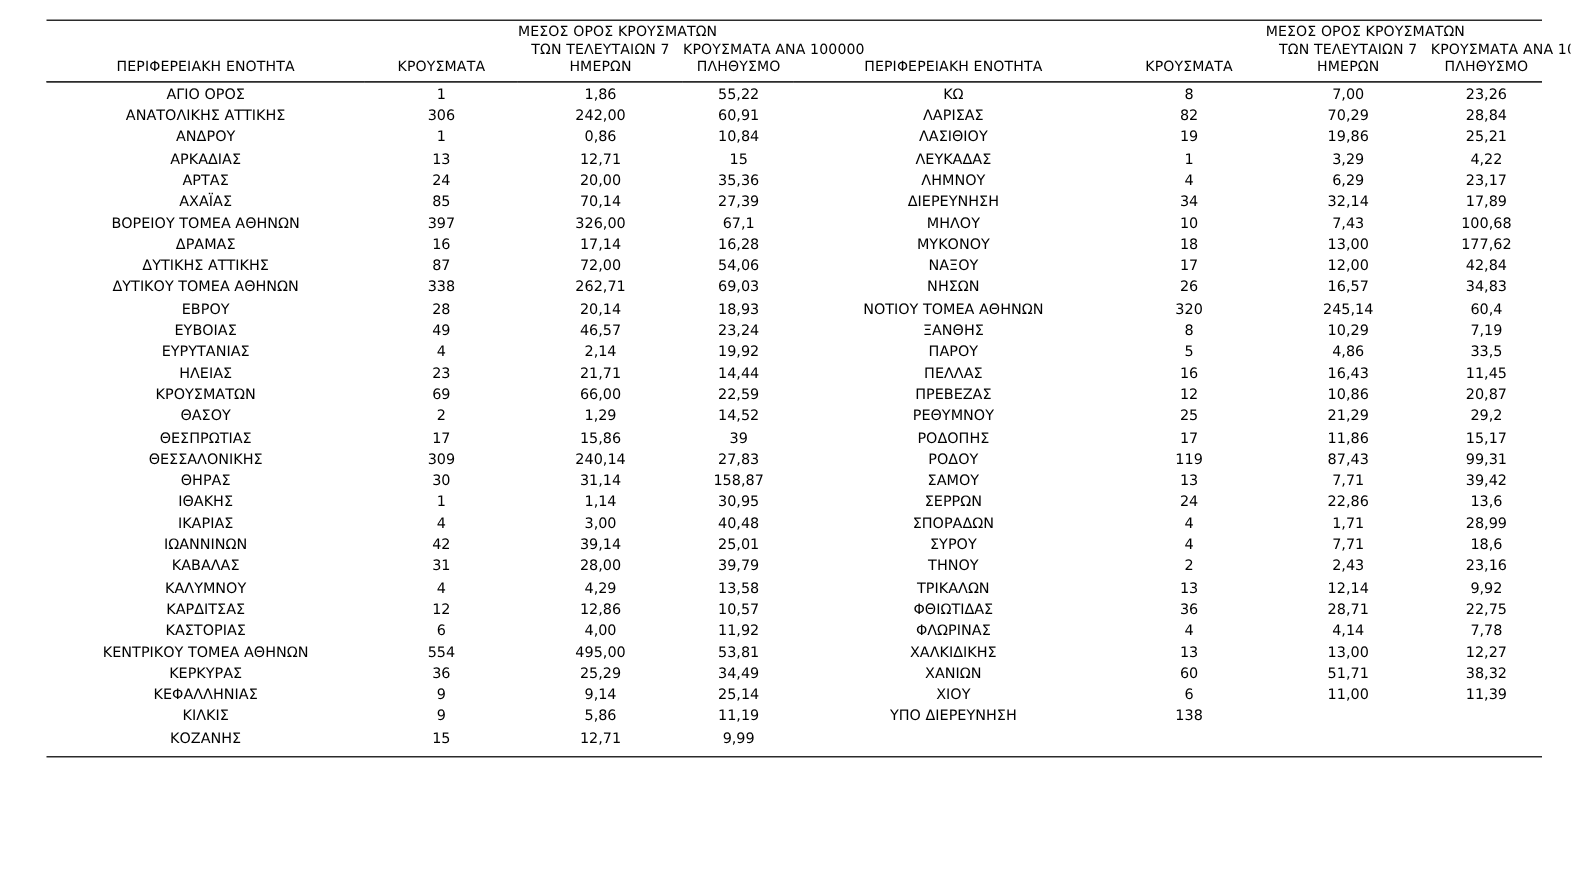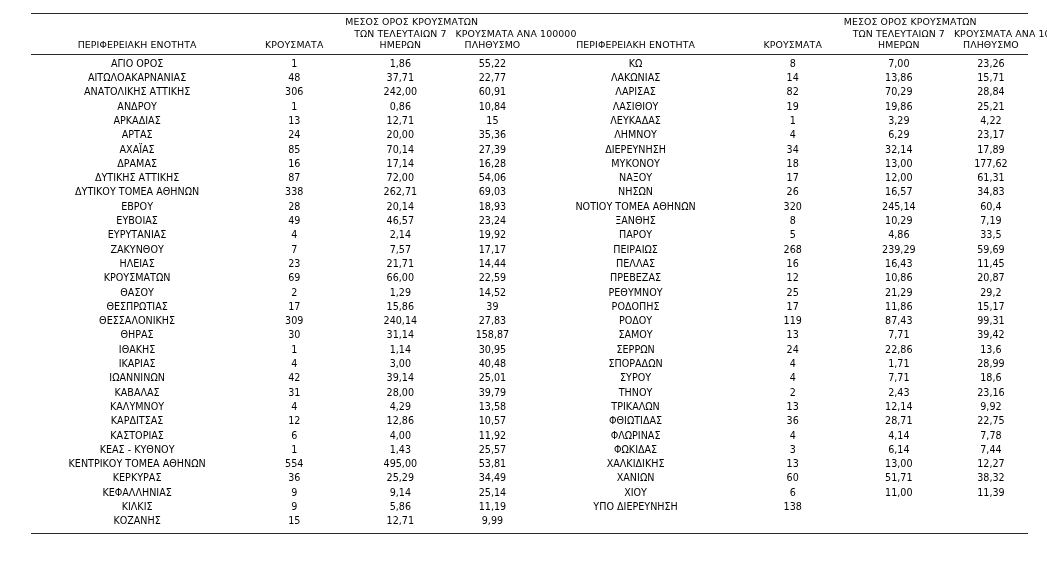--- a/index.html
+++ b/index.html
@@ -176,30 +176,20 @@
             <td class="name">ΑΓΙΟ ΟΡΟΣ</td>
             <td class="cases">1</td>
             <td class="avg">1,86</td>
             <td class="per">55,22</td>
             <td class="name">ΚΩ</td>
             <td class="cases">8</td>
             <td class="avg">7,00</td>
             <td class="per">23,26</td>
           </tr>
           <tr>
-            <td class="name">ΑΙΤΩΛΟΑΚΑΡΝΑΝΙΑΣ</td>
-            <td class="cases">48</td>
-            <td class="avg">37,71</td>
-            <td class="per">22,77</td>
-            <td class="name">ΛΑΚΩΝΙΑΣ</td>
-            <td class="cases">14</td>
-            <td class="avg">13,86</td>
-            <td class="per">15,71</td>
-          </tr>
-          <tr>
             <td class="name">ΑΝΑΤΟΛΙΚΗΣ ΑΤΤΙΚΗΣ</td>
             <td class="cases">306</td>
             <td class="avg">242,00</td>
             <td class="per">60,91</td>
             <td class="name">ΛΑΡΙΣΑΣ</td>
             <td class="cases">82</td>
             <td class="avg">70,29</td>
             <td class="per">28,84</td>
           </tr>
           <tr>
@@ -236,38 +226,48 @@
             <td class="name">ΑΧΑΪΑΣ</td>
             <td class="cases">85</td>
             <td class="avg">70,14</td>
             <td class="per">27,39</td>
             <td class="name">ΔΙΕΡΕΥΝΗΣΗ</td>
             <td class="cases">34</td>
             <td class="avg">32,14</td>
             <td class="per">17,89</td>
           </tr>
           <tr>
+            <td class="name">ΒΟΡΕΙΟΥ ΤΟΜΕΑ ΑΘΗΝΩΝ</td>
+            <td class="cases">397</td>
+            <td class="avg">326,00</td>
+            <td class="per">67,1</td>
+            <td class="name">ΜΗΛΟΥ</td>
+            <td class="cases">10</td>
+            <td class="avg">7,43</td>
+            <td class="per">100,68</td>
+          </tr>
+          <tr>
             <td class="name">ΔΡΑΜΑΣ</td>
             <td class="cases">16</td>
             <td class="avg">17,14</td>
             <td class="per">16,28</td>
             <td class="name">ΜΥΚΟΝΟΥ</td>
             <td class="cases">18</td>
             <td class="avg">13,00</td>
             <td class="per">177,62</td>
           </tr>
           <tr>
             <td class="name">ΔΥΤΙΚΗΣ ΑΤΤΙΚΗΣ</td>
             <td class="cases">87</td>
             <td class="avg">72,00</td>
             <td class="per">54,06</td>
             <td class="name">ΝΑΞΟΥ</td>
             <td class="cases">17</td>
             <td class="avg">12,00</td>
-            <td class="per">61,31</td>
+            <td class="per">42,84</td>
           </tr>
           <tr>
             <td class="name">ΔΥΤΙΚΟΥ ΤΟΜΕΑ ΑΘΗΝΩΝ</td>
             <td class="cases">338</td>
             <td class="avg">262,71</td>
             <td class="per">69,03</td>
             <td class="name">ΝΗΣΩΝ</td>
             <td class="cases">26</td>
             <td class="avg">16,57</td>
             <td class="per">34,83</td>
@@ -296,30 +296,20 @@
             <td class="name">ΕΥΡΥΤΑΝΙΑΣ</td>
             <td class="cases">4</td>
             <td class="avg">2,14</td>
             <td class="per">19,92</td>
             <td class="name">ΠΑΡΟΥ</td>
             <td class="cases">5</td>
             <td class="avg">4,86</td>
             <td class="per">33,5</td>
           </tr>
           <tr>
-            <td class="name">ΖΑΚΥΝΘΟΥ</td>
-            <td class="cases">7</td>
-            <td class="avg">7,57</td>
-            <td class="per">17,17</td>
-            <td class="name">ΠΕΙΡΑΙΩΣ</td>
-            <td class="cases">268</td>
-            <td class="avg">239,29</td>
-            <td class="per">59,69</td>
-          </tr>
-          <tr>
             <td class="name">ΗΛΕΙΑΣ</td>
             <td class="cases">23</td>
             <td class="avg">21,71</td>
             <td class="per">14,44</td>
             <td class="name">ΠΕΛΛΑΣ</td>
             <td class="cases">16</td>
             <td class="avg">16,43</td>
             <td class="per">11,45</td>
           </tr>
           <tr>
@@ -436,30 +426,20 @@
             <td class="name">ΚΑΣΤΟΡΙΑΣ</td>
             <td class="cases">6</td>
             <td class="avg">4,00</td>
             <td class="per">11,92</td>
             <td class="name">ΦΛΩΡΙΝΑΣ</td>
             <td class="cases">4</td>
             <td class="avg">4,14</td>
             <td class="per">7,78</td>
           </tr>
           <tr>
-            <td class="name">ΚΕΑΣ - ΚΥΘΝΟΥ</td>
-            <td class="cases">1</td>
-            <td class="avg">1,43</td>
-            <td class="per">25,57</td>
-            <td class="name">ΦΩΚΙΔΑΣ</td>
-            <td class="cases">3</td>
-            <td class="avg">6,14</td>
-            <td class="per">7,44</td>
-          </tr>
-          <tr>
             <td class="name">ΚΕΝΤΡΙΚΟΥ ΤΟΜΕΑ ΑΘΗΝΩΝ</td>
             <td class="cases">554</td>
             <td class="avg">495,00</td>
             <td class="per">53,81</td>
             <td class="name">ΧΑΛΚΙΔΙΚΗΣ</td>
             <td class="cases">13</td>
             <td class="avg">13,00</td>
             <td class="per">12,27</td>
           </tr>
           <tr>

